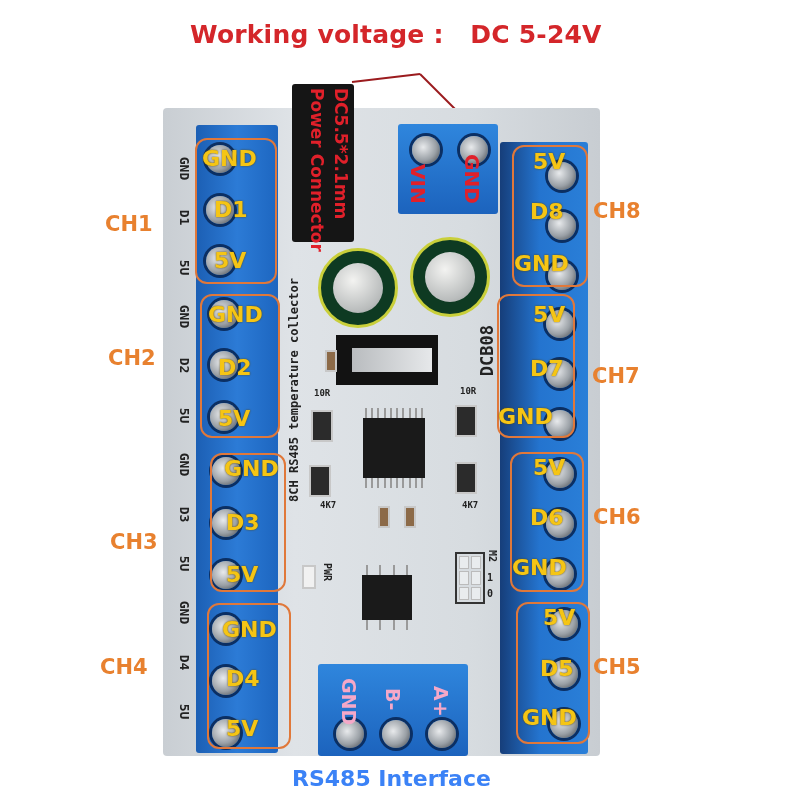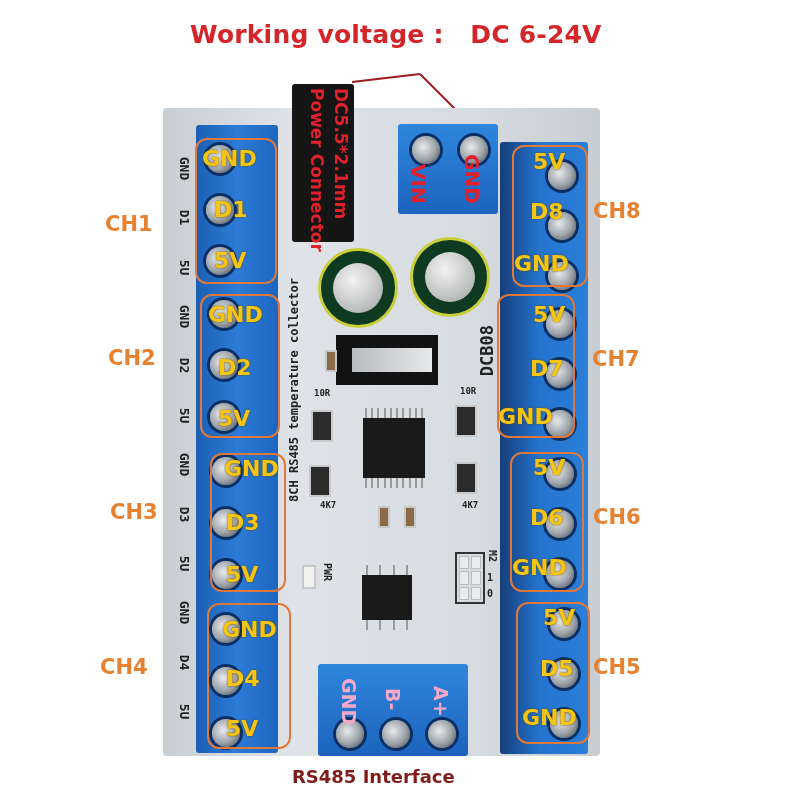--- a/index.html
+++ b/index.html
@@ -26,28 +26,28 @@
   .reg-tab{left:352px;top:348px;width:80px;height:24px;background:linear-gradient(90deg,#b9bcbf,#e6e8ea);}
   .ic{position:absolute;background:#1a1a1a;}
   .ic-main{left:363px;top:418px;width:62px;height:60px;}
   .ic-small{left:362px;top:575px;width:50px;height:45px;}
   .pins{position:absolute;display:flex;justify-content:space-between;}
   .pins i{display:block;width:2px;background:#9a9a9a;}
   .smd{position:absolute;background:#2b2b2b;border:2px solid #c8c8c8;}
   .silk{position:absolute;font-family:"DejaVu Sans Mono",monospace;font-weight:bold;color:#222;}
   .rs-term{left:318px;top:664px;width:150px;height:92px;background:linear-gradient(180deg,#2f86dd,#1c63bd);border-radius:3px;}
   .rs-pin{position:absolute;writing-mode:vertical-rl;font-weight:bold;font-size:19px;color:#f5a8c8;}
-  .rs-label{left:292px;top:766px;font-size:18px;font-weight:bold;color:#7f1d1d;}
+  .rs-label{left:292px;top:766px;font-size:22px;font-weight:bold;color:#3b82f6;}
   .jumper{left:455px;top:552px;width:30px;height:52px;border:2px solid #333;display:grid;grid-template-columns:1fr 1fr;grid-template-rows:repeat(3,1fr);gap:2px;padding:2px;box-sizing:border-box;}
   .jumper i{background:#e9ecee;border:1px solid #bbb;}
 </style>
 </head>
 <body>
 
-<div class="abs title"><span>Working voltage :</span>   <span>DC 6-24V</span></div>
+<div class="abs title"><span>Working voltage :</span>   <span>DC 5-24V</span></div>
 
 <svg class="abs pointer" width="800" height="800">
   <line x1="352" y1="82" x2="420" y2="74" stroke="#9b1b1e" stroke-width="2"></line>
   <line x1="420" y1="74" x2="470" y2="124" stroke="#9b1b1e" stroke-width="2"></line>
 </svg>
 
 <div class="abs board"></div>
 
 <div class="abs silk-left">
   <span>GND</span>
@@ -88,21 +88,21 @@
 <div class="group" style="left:200px;top:294px;width:76px;height:140px"></div>
 <div class="pin" style="left:208px;top:302px">GND</div>
 <div class="pin" style="left:218px;top:355px">D2</div>
 <div class="pin" style="left:218px;top:406px">5V</div>
 <div class="ch" style="left:108px;top:346px">CH2</div>
 
 <div class="group" style="left:210px;top:453px;width:72px;height:135px"></div>
 <div class="pin" style="left:224px;top:456px">GND</div>
 <div class="pin" style="left:226px;top:510px">D3</div>
 <div class="pin" style="left:226px;top:562px">5V</div>
-<div class="ch" style="left:110px;top:500px">CH3</div>
+<div class="ch" style="left:110px;top:530px">CH3</div>
 
 <div class="group" style="left:207px;top:603px;width:80px;height:142px"></div>
 <div class="pin" style="left:222px;top:617px">GND</div>
 <div class="pin" style="left:226px;top:666px">D4</div>
 <div class="pin" style="left:226px;top:716px">5V</div>
 <div class="ch" style="left:100px;top:655px">CH4</div>
 
 <div class="abs term-right">
   <div class="screw" style="left:48px;top:20px"></div>
   <div class="screw" style="left:48px;top:70px"></div>
@@ -121,21 +121,21 @@
 <div class="group" style="left:512px;top:145px;width:72px;height:138px"></div>
 <div class="pin" style="left:533px;top:149px">5V</div>
 <div class="pin" style="left:530px;top:199px">D8</div>
 <div class="pin" style="left:514px;top:251px">GND</div>
 <div class="ch" style="left:593px;top:199px">CH8</div>
 
 <div class="group" style="left:497px;top:294px;width:74px;height:140px"></div>
 <div class="pin" style="left:533px;top:302px">5V</div>
 <div class="pin" style="left:530px;top:356px">D7</div>
 <div class="pin" style="left:498px;top:404px">GND</div>
-<div class="ch" style="left:592px;top:347px">CH7</div>
+<div class="ch" style="left:592px;top:364px">CH7</div>
 
 <div class="group" style="left:510px;top:452px;width:70px;height:136px"></div>
 <div class="pin" style="left:533px;top:455px">5V</div>
 <div class="pin" style="left:530px;top:505px">D6</div>
 <div class="pin" style="left:512px;top:555px">GND</div>
 <div class="ch" style="left:593px;top:505px">CH6</div>
 
 <div class="group" style="left:516px;top:602px;width:70px;height:138px"></div>
 <div class="pin" style="left:543px;top:605px">5V</div>
 <div class="pin" style="left:540px;top:656px">D5</div>

